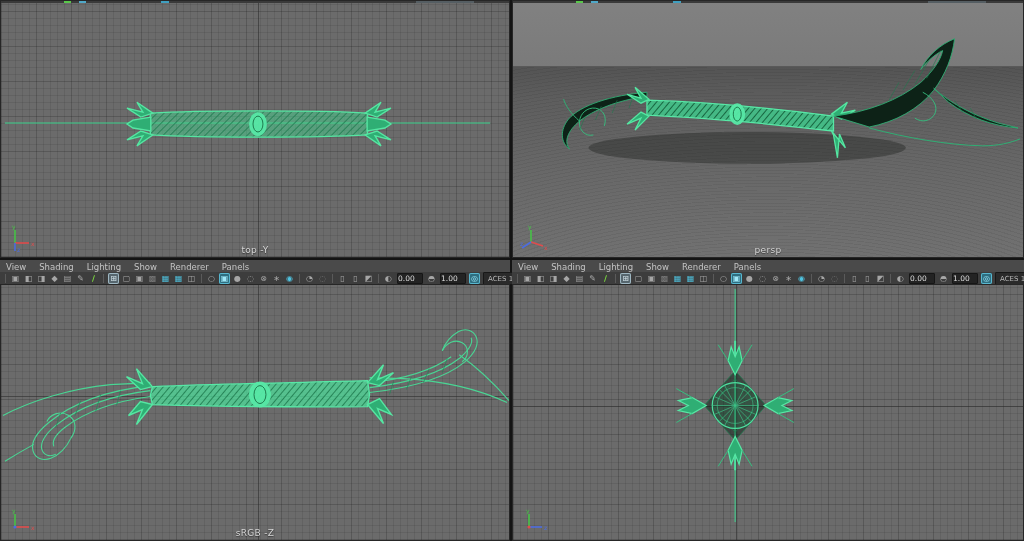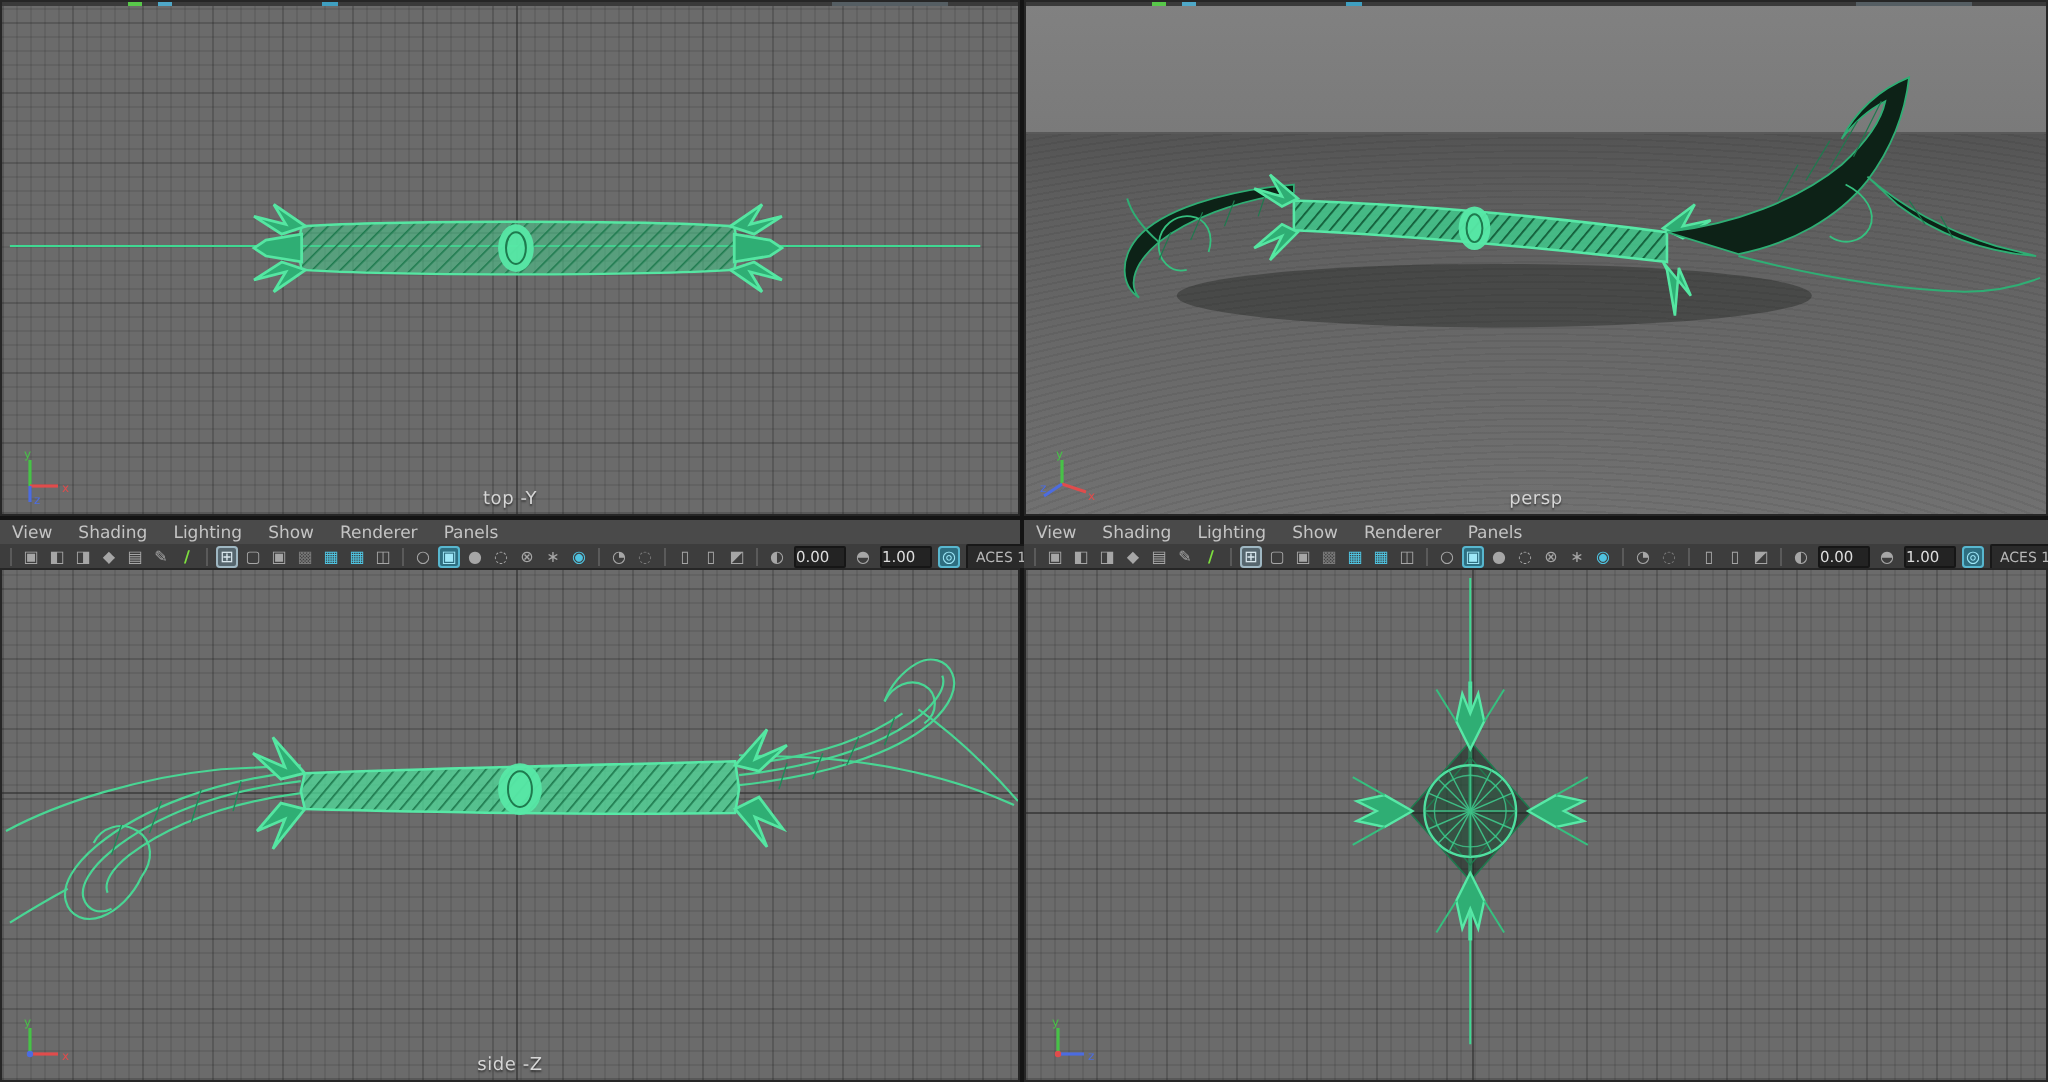--- a/index.html
+++ b/index.html
@@ -378,21 +378,21 @@
         <path d="M368,120 L384,139 L378,124 L392,130 L380,114 Z"></path>
       </g>
     </svg>
     <svg class="gizmo" width="30" height="30" viewBox="0 0 30 30">
       <line x1="8" y1="21" x2="8" y2="8" stroke="#47c247" stroke-width="1.6"></line>
       <line x1="8" y1="21" x2="22" y2="21" stroke="#e04c4c" stroke-width="1.6"></line>
       <circle cx="8" cy="21" r="1.6" fill="#4c6ce0"></circle>
       <text x="5" y="7" fill="#47c247">y</text>
       <text x="24" y="24" fill="#e04c4c">x</text>
     </svg>
-    <div class="vp-label">side -Z</div>
+    <div class="vp-label">sRGB -Z</div>
   </div>
 </div>
 
 <div id="panel-br">
   <div class="ptoolbar">
     <div class="menubar">
 
     <span class="menu-item"><span>View</span></span>
         <span class="menu-item"><span>Shading</span></span>
         <span class="menu-item"><span>Lighting</span></span>

